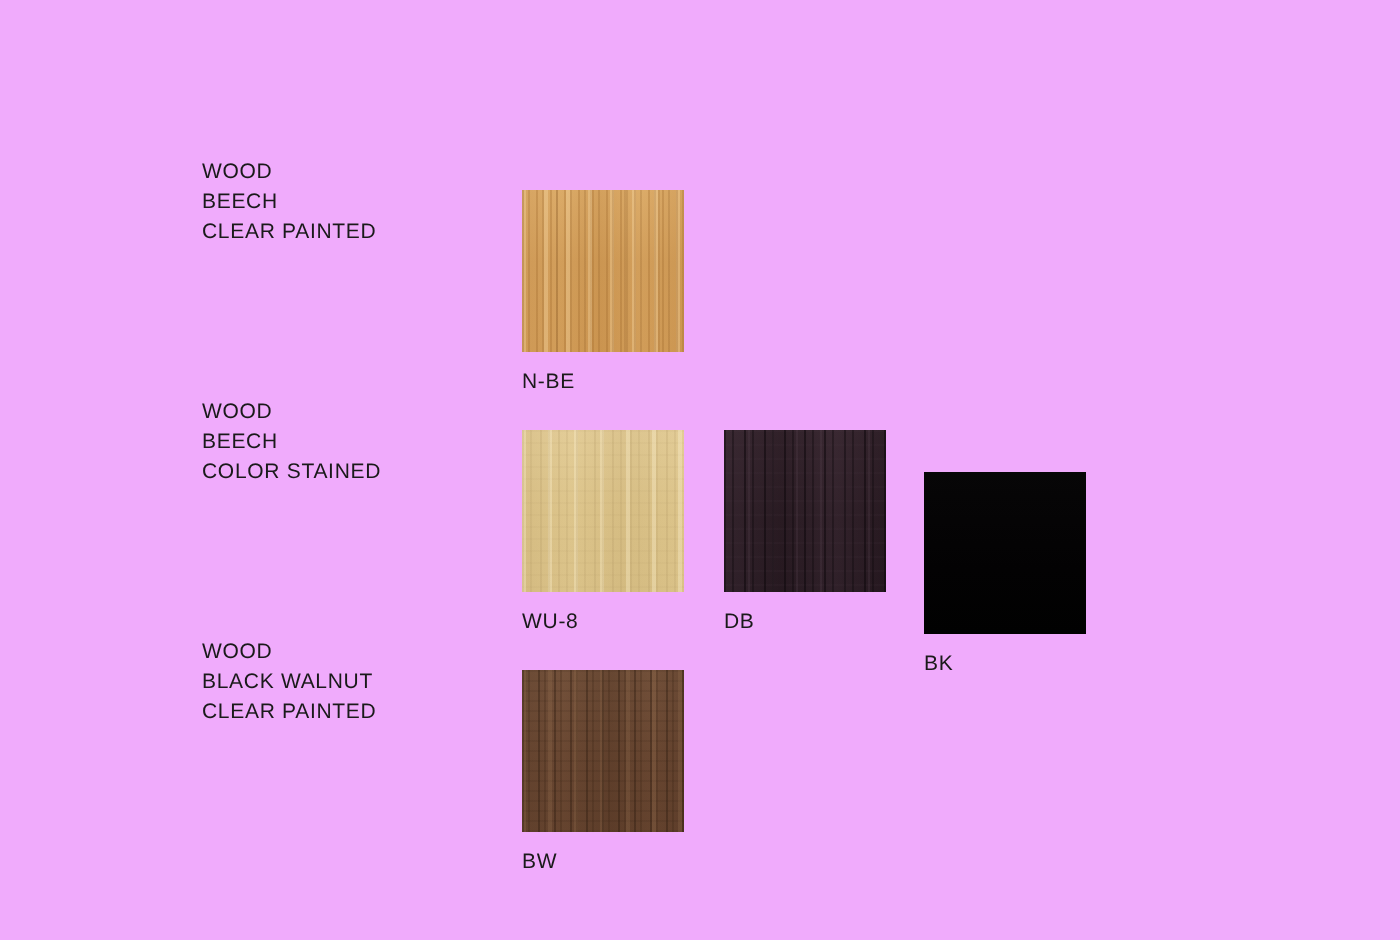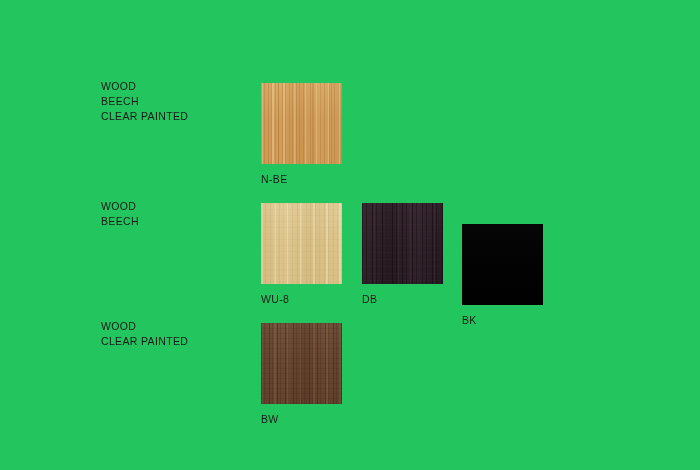--- a/index.html
+++ b/index.html
@@ -12,21 +12,21 @@
     height: 470px;
     position: relative;
     overflow: hidden;
     font-family: "Liberation Sans", sans-serif;
     -webkit-font-smoothing: antialiased;
   }
 
   .sheet {
     position: absolute;
     inset: 0;
-    background: #22c55e;
+    background: #f0abfc;
   }
 
   
   .row {
     position: absolute;
     left: 0;
     width: 700px;
   }
   .row-0 { top: 79px;  }
   .row-1 { top: 199px; }
@@ -43,21 +43,21 @@
     font-size: 10.5px;
     line-height: 15px;
     letter-spacing: 0.35px;
     color: #1a1a1a;
     white-space: nowrap;
   }
 
   
   .cell {
     position: absolute;
-    top: 4px;
+    top: 16px;
     width: 97px;
   }
   .cell-col-0 { left: 261px; }
   .cell-col-1 { left: 362px; }
   .cell-col-2 { left: 462px; margin-top: 21px; }
 
   .swatch {
     width: 81px;
     height: 81px;
     position: relative;
@@ -183,20 +183,21 @@
     <div class="cell cell-col-0">
       <div class="swatch tex-nbe"></div>
       <div class="code">N-BE</div>
     </div>
   </div>
 
   <div class="row row-1">
     <div class="desc">
       <div class="desc-line">WOOD</div>
       <div class="desc-line">BEECH</div>
+      <div class="desc-line">COLOR STAINED</div>
     </div>
 
     <div class="cell cell-col-0">
       <div class="swatch tex-wu1"></div>
       <div class="code">WU-8</div>
     </div>
 
     <div class="cell cell-col-1">
       <div class="swatch tex-db"></div>
       <div class="code">DB</div>
@@ -204,20 +205,21 @@
 
     <div class="cell cell-col-2">
       <div class="swatch tex-bk"></div>
       <div class="code">BK</div>
     </div>
   </div>
 
   <div class="row row-2">
     <div class="desc">
       <div class="desc-line">WOOD</div>
+      <div class="desc-line">BLACK WALNUT</div>
       <div class="desc-line">CLEAR PAINTED</div>
     </div>
 
     <div class="cell cell-col-0">
       <div class="swatch tex-bw"></div>
       <div class="code">BW</div>
     </div>
   </div>
 
 </div>

